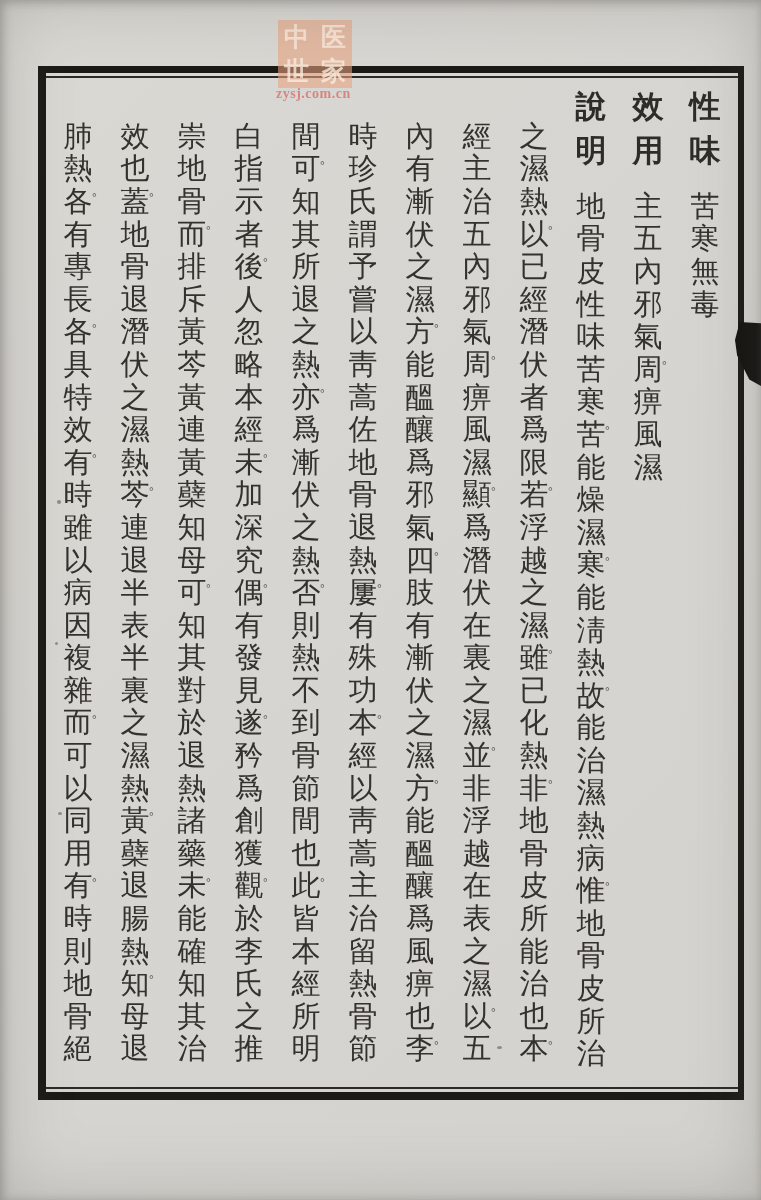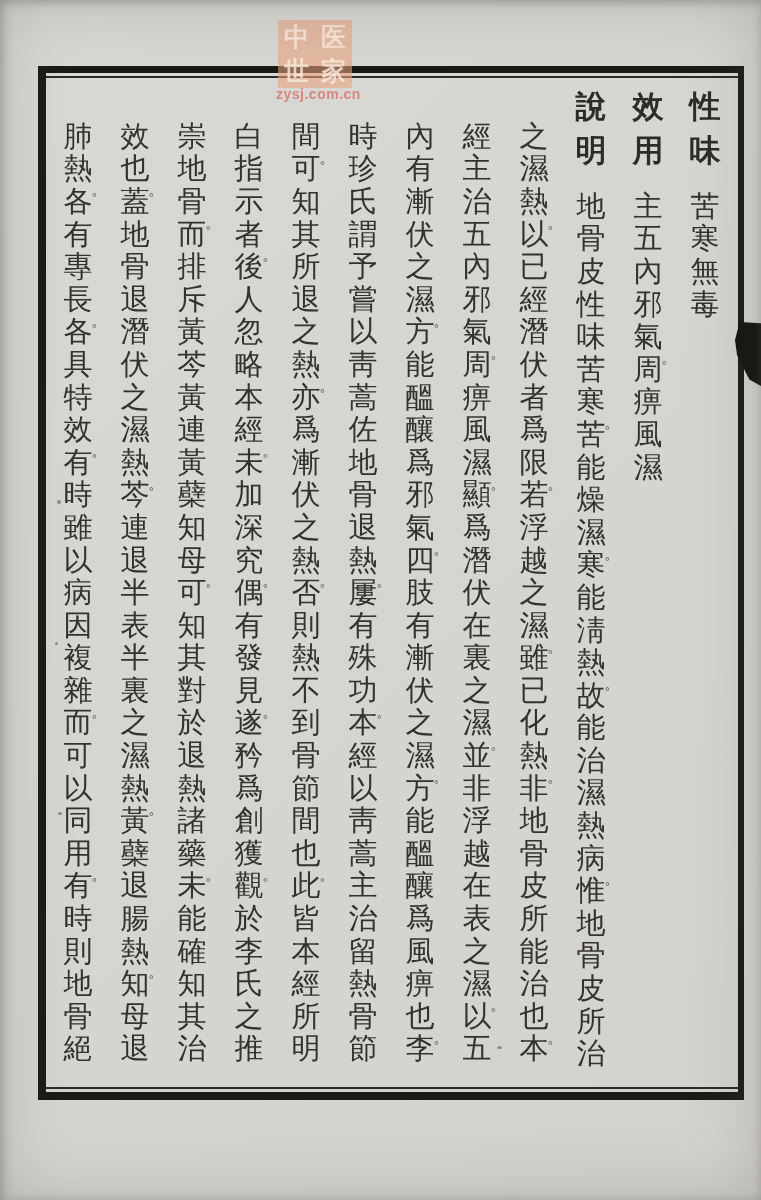--- a/index.html
+++ b/index.html
@@ -29,21 +29,21 @@
     font-size:29px;line-height:1;}
   .punct{position:absolute;right:-9px;bottom:-13px;font-size:16px;color:#55534e;}
   .spacer{width:100%;flex:none;}
   
   .seal{position:absolute;left:278px;top:20px;width:74px;height:68px;
     background:rgba(233,162,125,0.58);z-index:30;
     display:grid;grid-template-columns:1fr 1fr;align-items:center;justify-items:center;
     font-size:25px;color:rgba(250,235,222,0.8);font-weight:bold;line-height:1;}
   .seal span{transform:scaleY(1.05);}
   .seal-url{position:absolute;left:276px;top:86px;width:84px;z-index:30;
-    font-family:Liberation Sans, sans-serif;
+    font-family:Liberation Serif, serif;
     font-size:14px;font-weight:bold;letter-spacing:0.5px;color:rgba(215,70,58,0.55);}
   
   .binding-tab{position:absolute;left:735px;top:322px;width:26px;height:64px;background:#13120f;z-index:20;
     clip-path:polygon(18% 0%,100% 2%,100% 100%,55% 90%,8% 52%,0% 28%);}
   
   .speck{position:absolute;border-radius:50%;background:rgba(70,68,63,0.5);z-index:8;}
 </style>
 </head>
 <body>
 

